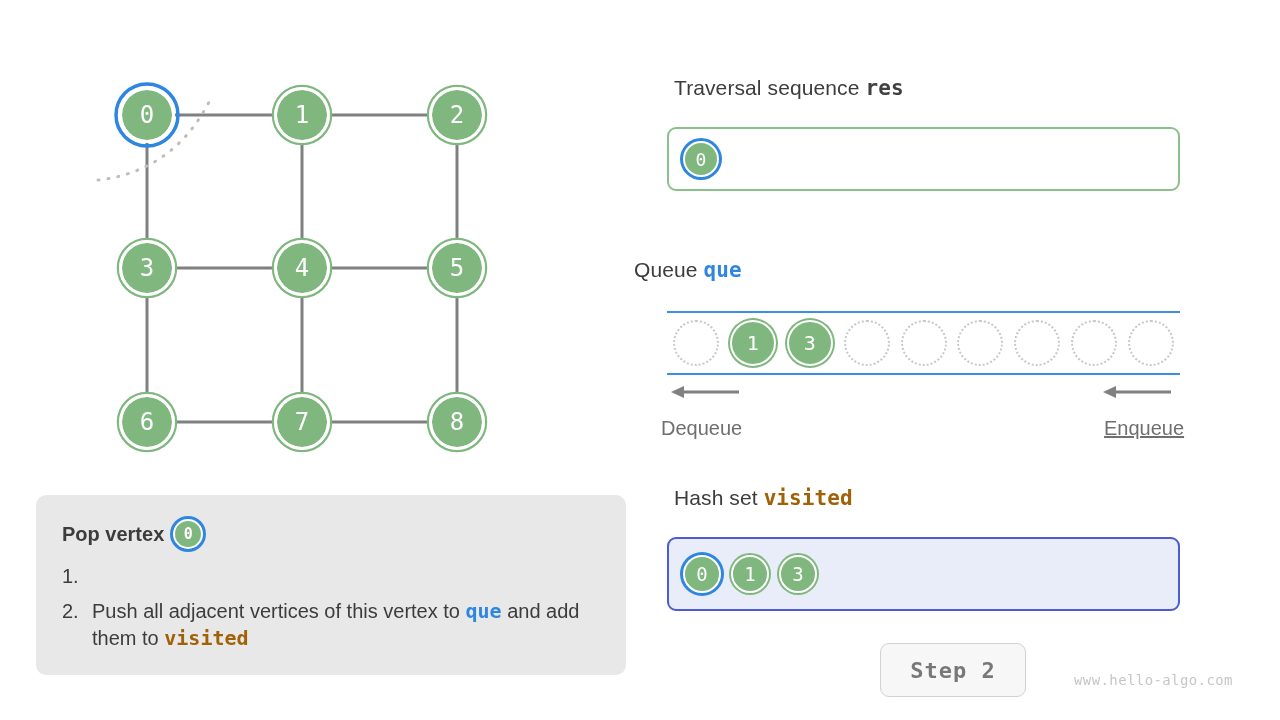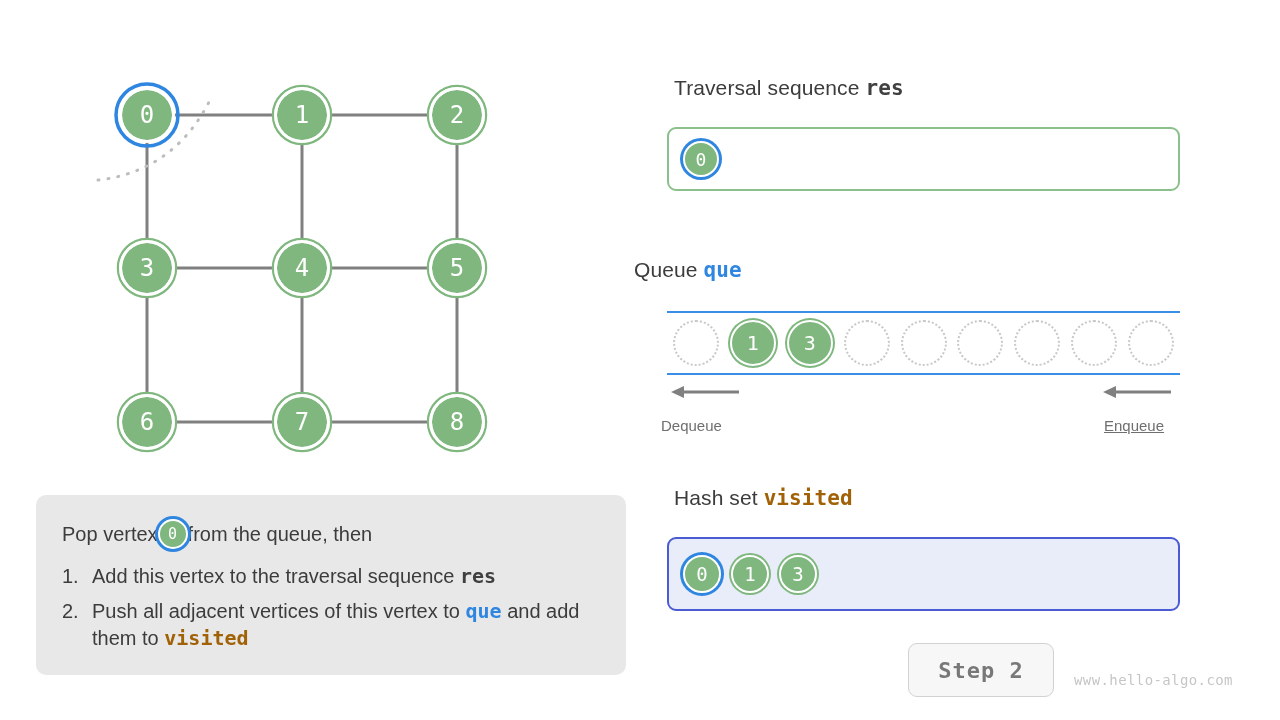--- a/index.html
+++ b/index.html
@@ -100,21 +100,21 @@
     padding: 0 6px;
   }
   #queue-arrows {
     position: absolute;
     left: 667px; top: 385px;
     width: 513px; height: 14px;
   }
   .q-label {
     position: absolute;
     top: 417px;
-    font-size: 15px;
+    font-size: 20px;
     color: #6f6f6f;
   }
   #dequeue-label { left: 661px; }
   #enqueue-label { left: 1104px; text-decoration: underline; }
 
   #visited-title { position: absolute; left: 674px; top: 486px; }
   #visited-box {
     position: absolute;
     left: 667px; top: 537px;
     width: 513px; height: 74px;
@@ -136,42 +136,43 @@
     background: #e8e8e8;
     border-radius: 10px;
     box-sizing: border-box;
     padding: 24px 26px 0 26px;
   }
   #explain-lead {
     font-size: 20px;
     color: #3c3c3c;
     display: flex;
     align-items: center;
-    gap: 0;
+    gap: 9px;
     white-space: nowrap;
+    font-weight: bold;
   }
   #explain-list {
     margin: 14px 0 0 0;
     padding: 0;
     list-style: none;
     font-size: 20px;
     color: #3c3c3c;
     line-height: 27px;
   }
   #explain-list li {
     display: flex;
     gap: 14px;
     margin-bottom: 8px;
   }
   #explain-list .num { width: 16px; flex: none; }
 
   
   #step-badge {
     position: absolute;
-    left: 908px; top: 643px;
+    left: 880px; top: 643px;
     width: 146px; height: 54px;
     border: 1px solid #d2d2d2;
     border-radius: 9px;
     background: #f7f7f7;
     box-sizing: border-box;
     display: flex;
     align-items: center;
     justify-content: center;
     font-family: "DejaVu Sans Mono", monospace;
     font-weight: bold;
@@ -313,26 +314,24 @@
     <div class="node node-fill" style="width: 38px; height: 38px; font-size: 19px;">1</div>
     <div class="node node-fill" style="width: 38px; height: 38px; font-size: 19px;">3</div>
   </div>
 
 <div id="explain-box">
   <div id="explain-lead">
     <span>Pop vertex</span>
     <span id="explain-node">
         <div class="node node-hl" style="width: 30px; height: 30px; font-size: 15px;">0</div>
       </span>
-    <span>from the queue, then</span>
   </div>
   <ol id="explain-list">
       <li>
         <span class="num">1.</span>
-        <span><span>Add this vertex to the traversal sequence </span><span class="code code-res">res</span></span>
       </li>
       <li>
         <span class="num">2.</span>
         <span><span>Push all adjacent vertices of this vertex to </span><span class="code code-que">que</span><span> and add them to </span><span class="code code-vis">visited</span></span>
       </li>
     </ol>
 </div>
 
 <div id="step-badge">Step 2</div>
 <div id="watermark">www.hello-algo.com</div>

